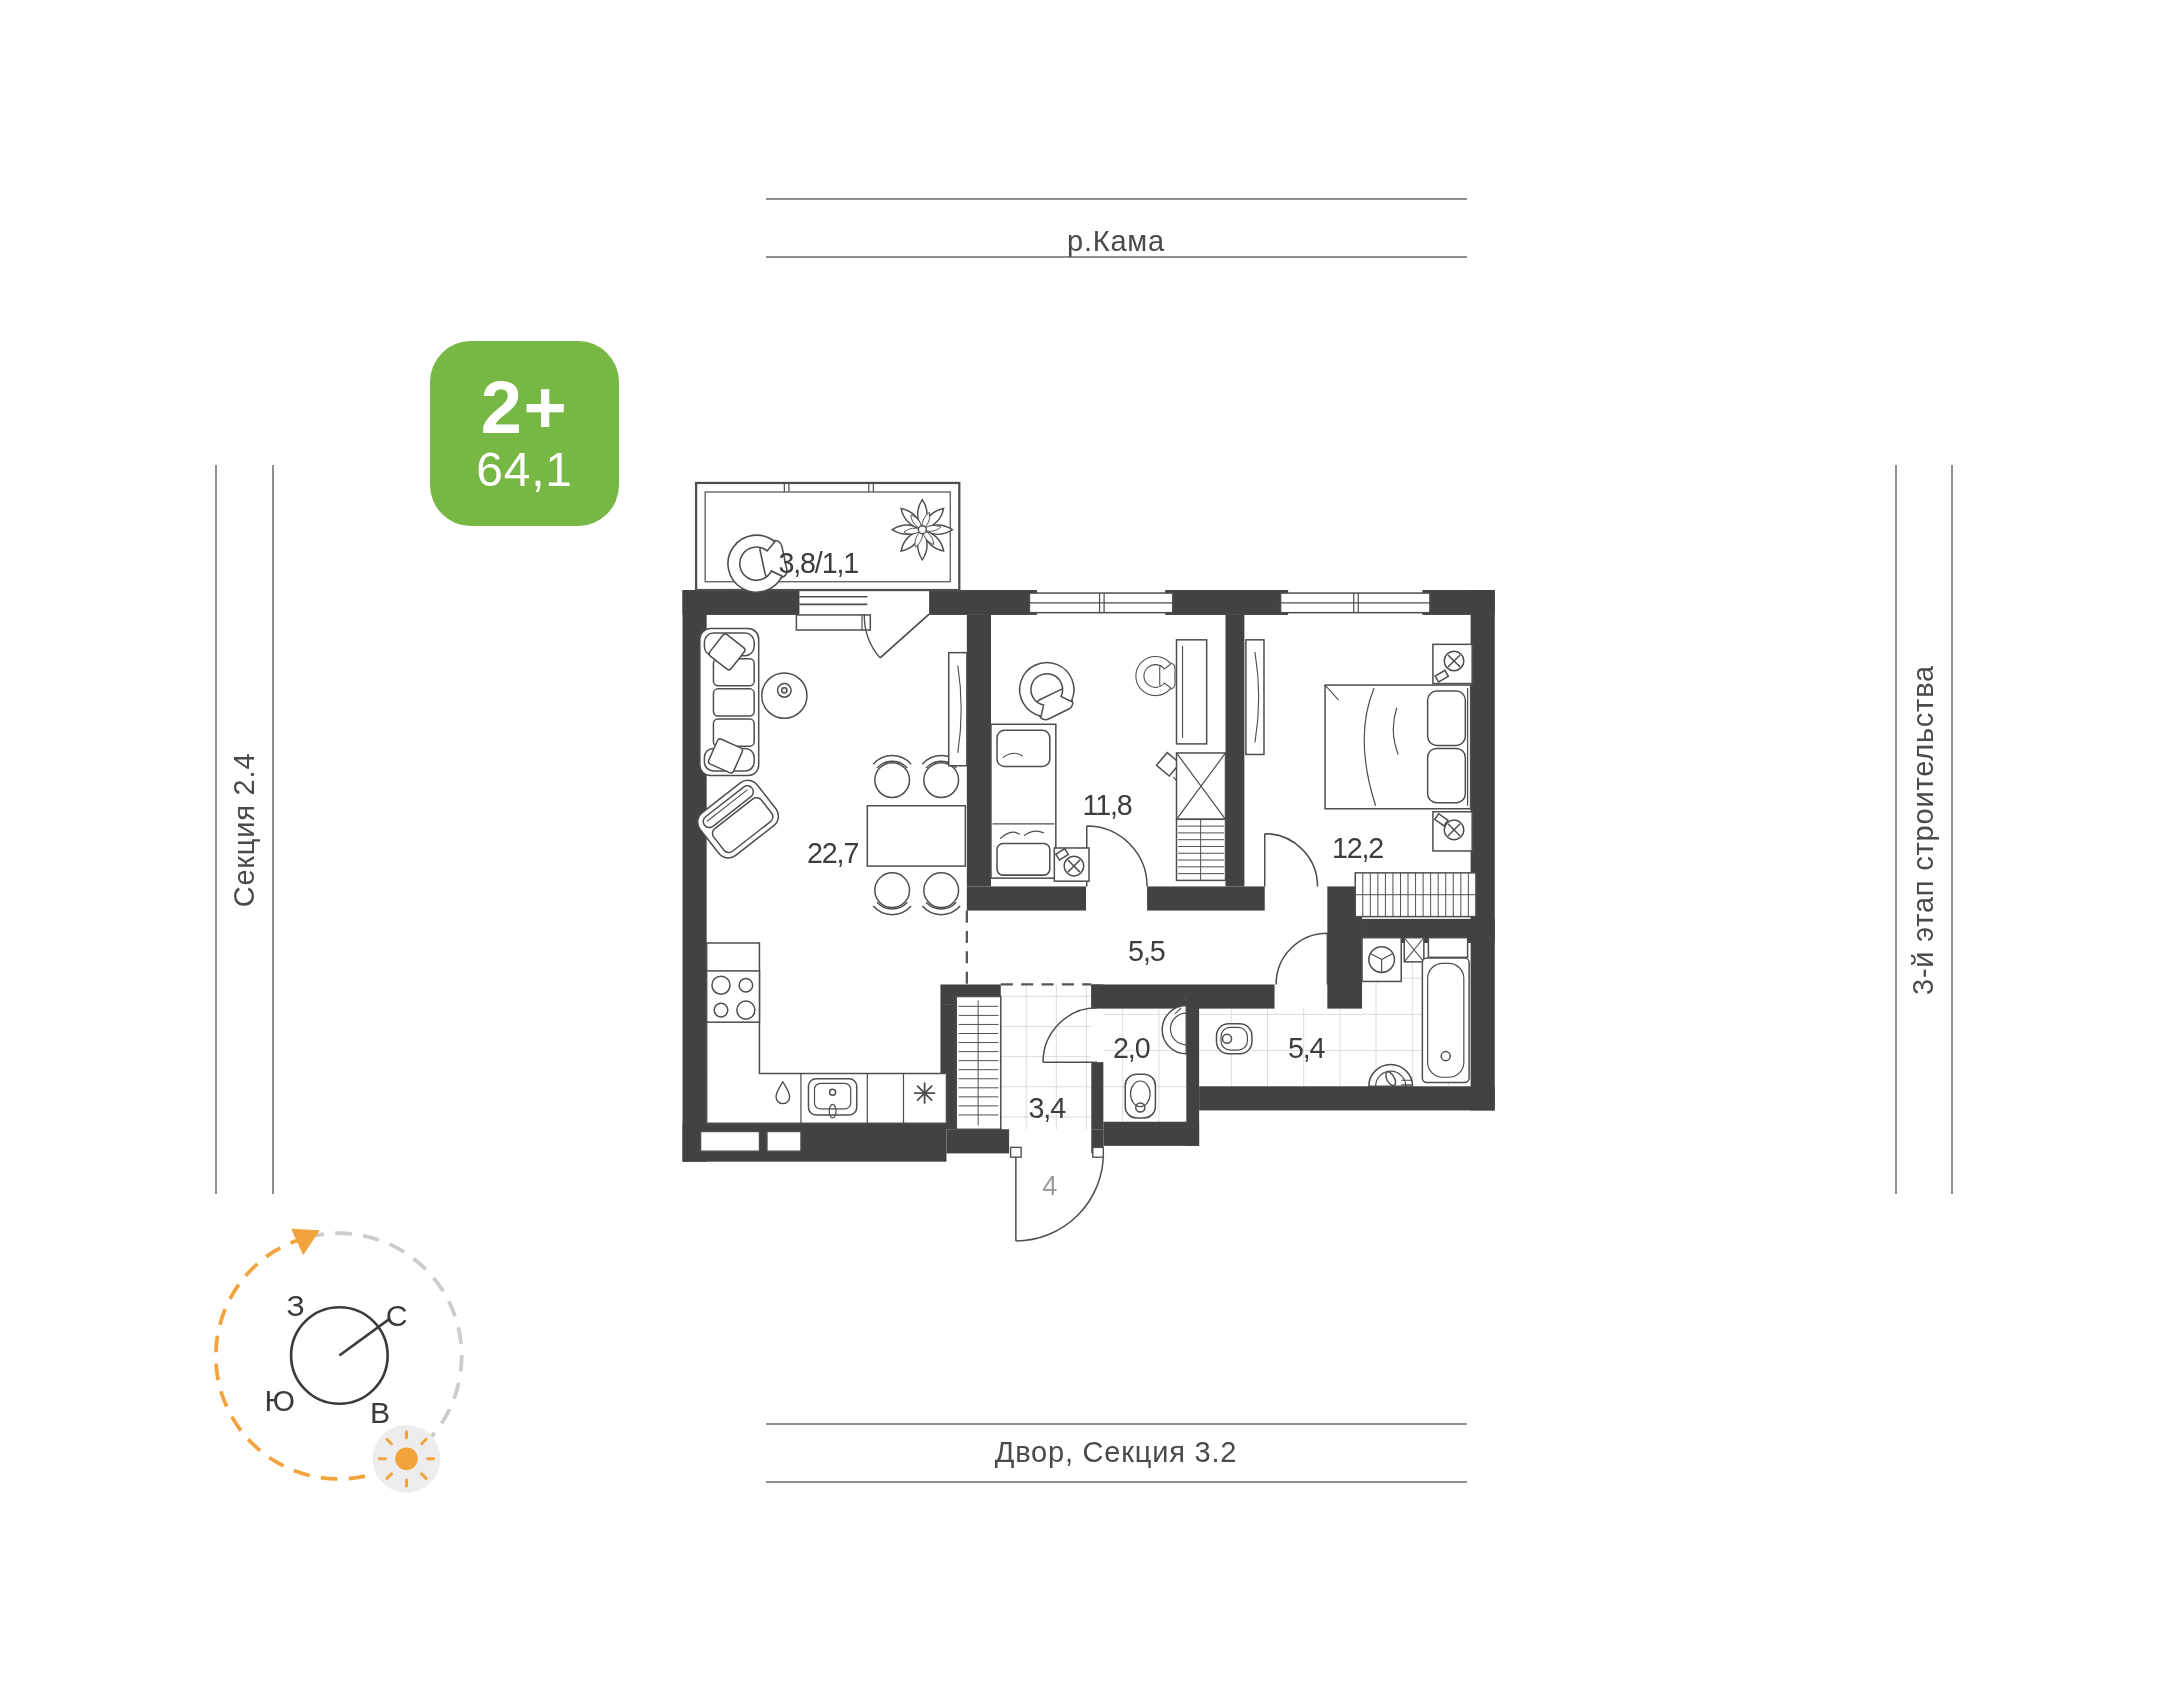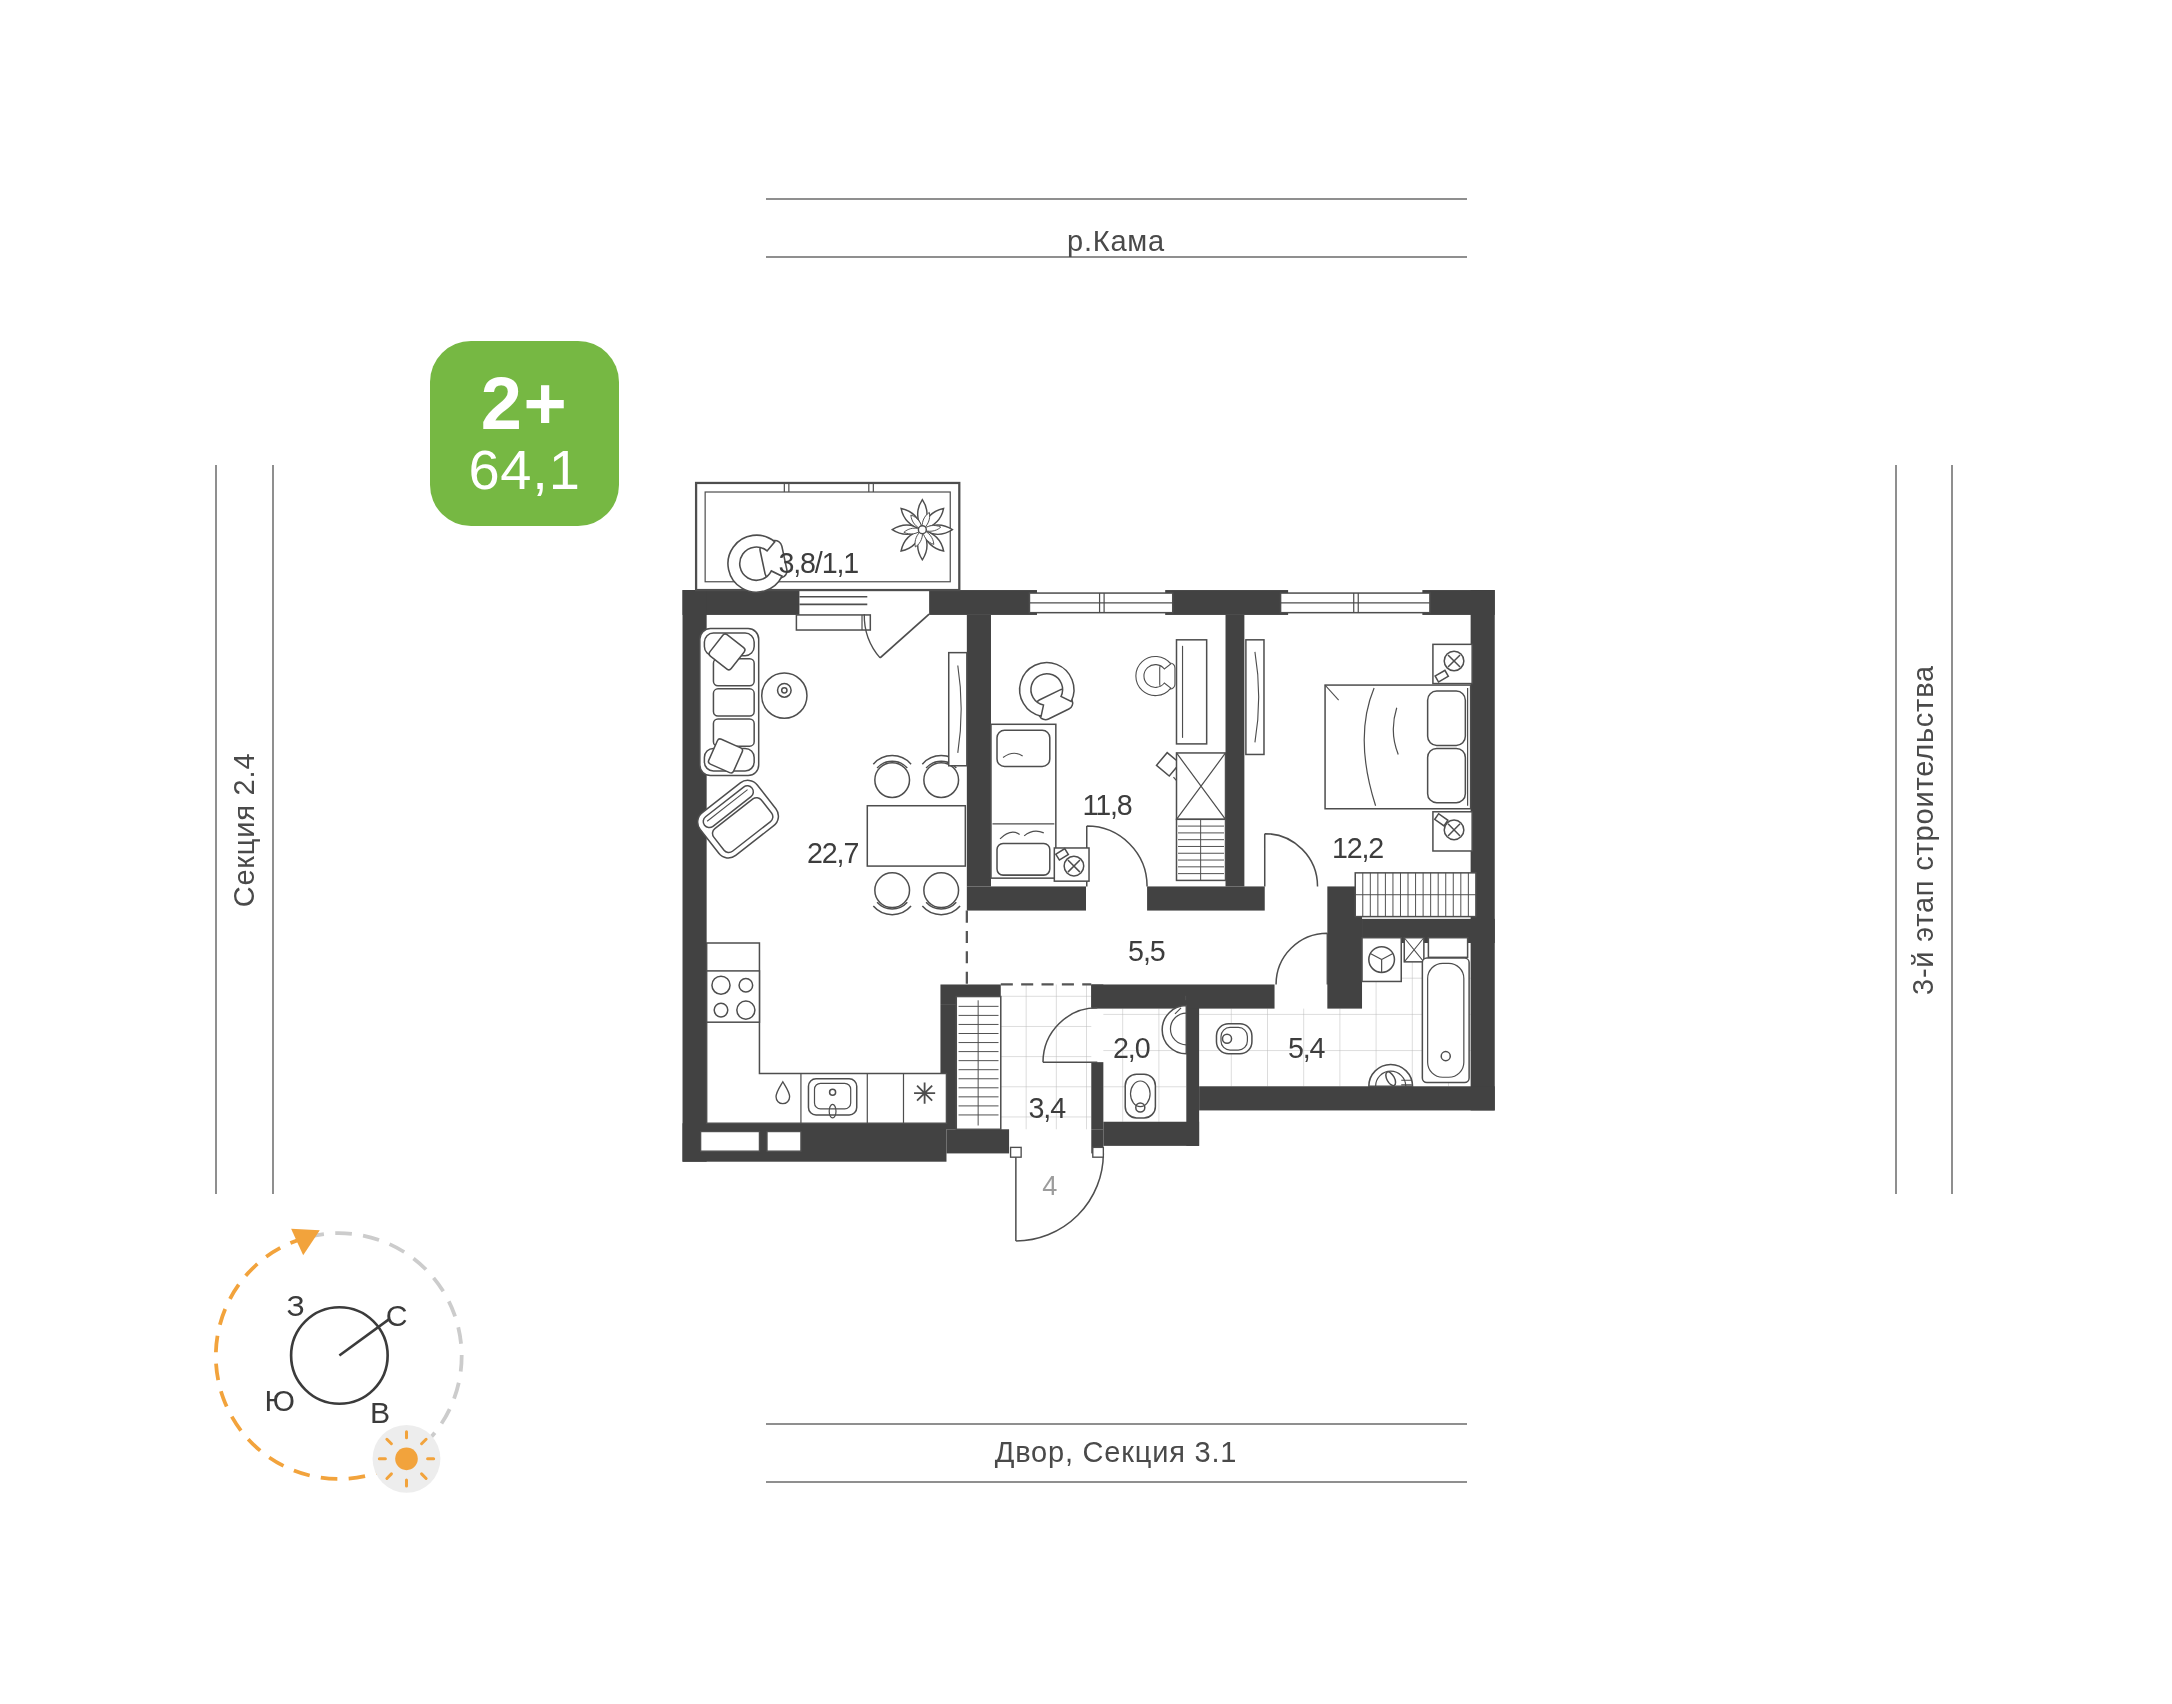--- a/index.html
+++ b/index.html
@@ -7,36 +7,36 @@
        font-family:"Liberation Sans", sans-serif;color:#3d3d3d;}
   .abs{position:absolute;}
   .hline{position:absolute;left:766px;width:701px;height:0;border-top:2.3px solid #8f8f8f;}
   .vline{position:absolute;top:465px;height:729px;width:0;border-left:2.3px solid #8f8f8f;}
   .banner-text{position:absolute;font-size:29px;letter-spacing:0.8px;color:#4a4a4a;white-space:nowrap;
                transform:translate(-50%,-50%);}
   .banner-text.vert{transform:translate(-50%,-50%) rotate(-90deg);}
   .badge{position:absolute;left:430px;top:341px;width:189px;height:185px;border-radius:41px;
          background:#76B843;display:flex;flex-direction:column;align-items:center;justify-content:center;}
   .badge .type{font-size:74px;font-weight:700;color:#ffffff;line-height:1.0;letter-spacing:1.5px;}
-  .badge .area{font-size:56px;font-weight:400;color:#ffffff;line-height:1.05;letter-spacing:0.8px;}
+  .badge .area{font-size:48px;font-weight:400;color:#ffffff;line-height:1.05;letter-spacing:0.8px;}
   svg text{font-family:"Liberation Sans", sans-serif;}
   .room-label{font-size:38px;fill:#3d3d3d;letter-spacing:-1.5px;}
   .entry-label{font-size:36px;fill:#9c9c9c;}
   .compass-label{font-size:40px;fill:#3b3b3b;}
 </style>
 </head>
 <body>
 
 <div class="hline" style="top:198px"></div>
 <div class="hline" style="top:256px"></div>
 <div class="banner-text" style="left:1116px;top:241px">р.Кама</div>
 
 <div class="hline" style="top:1423px"></div>
 <div class="hline" style="top:1481px"></div>
-<div class="banner-text" style="left:1116px;top:1452px">Двор, Секция 3.1</div>
+<div class="banner-text" style="left:1116px;top:1452px">Двор, Секция 3.2</div>
 
 <div class="vline" style="left:215px"></div>
 <div class="vline" style="left:272px"></div>
 <div class="banner-text vert" style="left:244px;top:830px">Секция 2.4</div>
 
 <div class="vline" style="left:1895px"></div>
 <div class="vline" style="left:1951px"></div>
 <div class="banner-text vert" style="left:1923px;top:830px">3-й этап строительства</div>
 
 <div class="badge">

